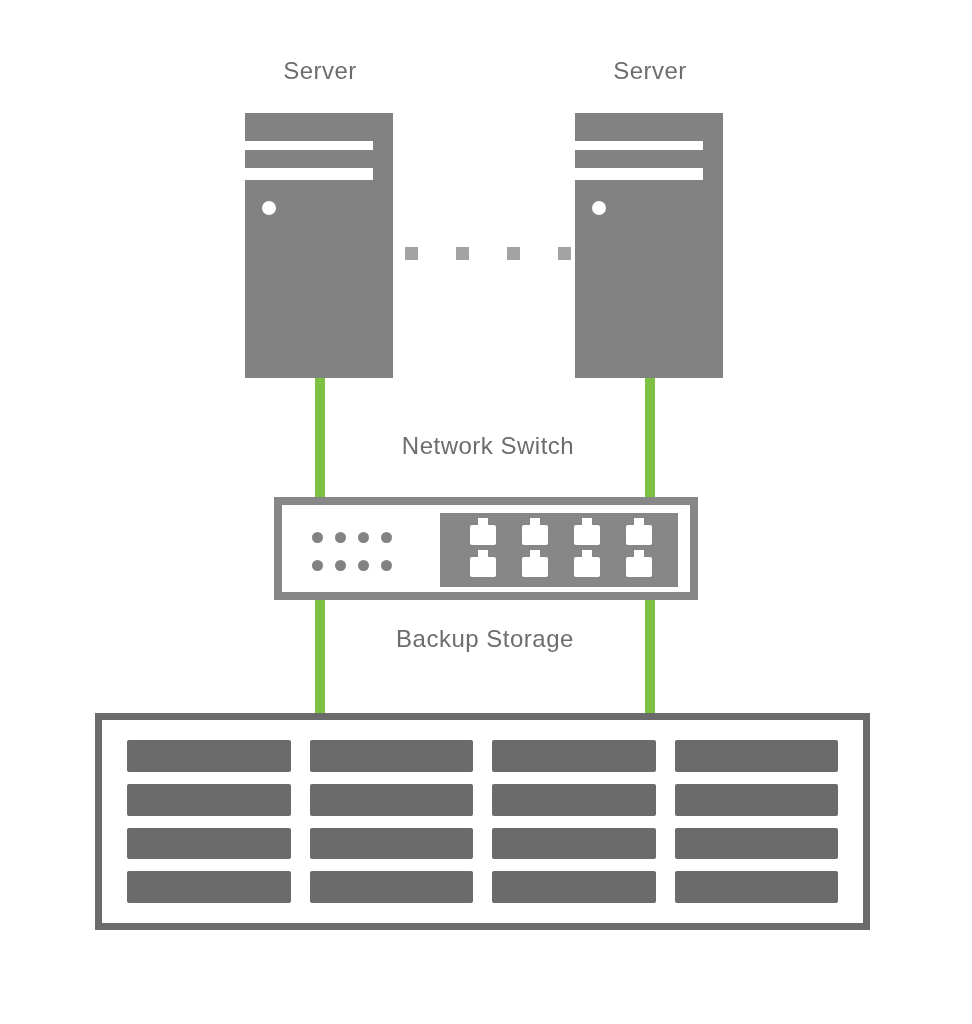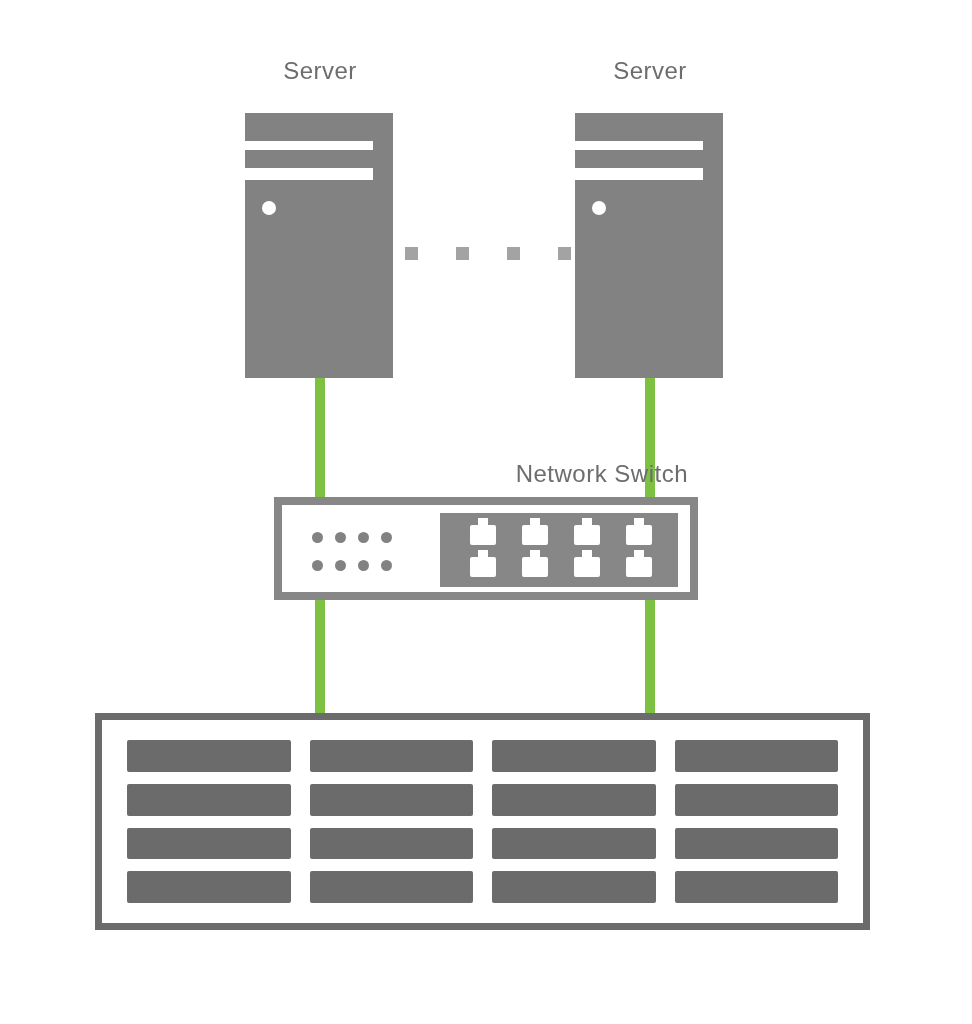--- a/index.html
+++ b/index.html
@@ -15,21 +15,21 @@
 
   .label {
     position: absolute;
     color: var(--text-grey, #6d6d6d);
     font-size: 24px;
     text-align: center;
     letter-spacing: 0.5px;
   }
   .server-label.left  { left: 220px; top: 57px;  width: 200px; }
   .server-label.right { left: 550px; top: 57px;  width: 200px; }
-  .switch-label       { left: 288px; top: 460px; width: 400px; text-align: right; }
+  .switch-label       { left: 288px; top: 432px; width: 400px; }
   .storage-label      { left: 285px; top: 622px; width: 400px; line-height: 33px; }
 
   
   .server-icon {
     position: absolute;
     top: 113px;
     width: 148px;
     height: 265px;
     background: var(--server-grey, #828282);
   }
@@ -165,20 +165,21 @@
         <div class="port"></div>
         <div class="port"></div>
         <div class="port"></div>
         <div class="port"></div>
         <div class="port"></div>
         <div class="port"></div>
       </div>
   </div>
 
   <div class="label storage-label">
+    <div>Backup Storage</div>
   </div>
 
   <div class="storage">
     <div class="bay-grid" id="bay-grid">
         <div class="bay"></div>
         <div class="bay"></div>
         <div class="bay"></div>
         <div class="bay"></div>
         <div class="bay"></div>
         <div class="bay"></div>

